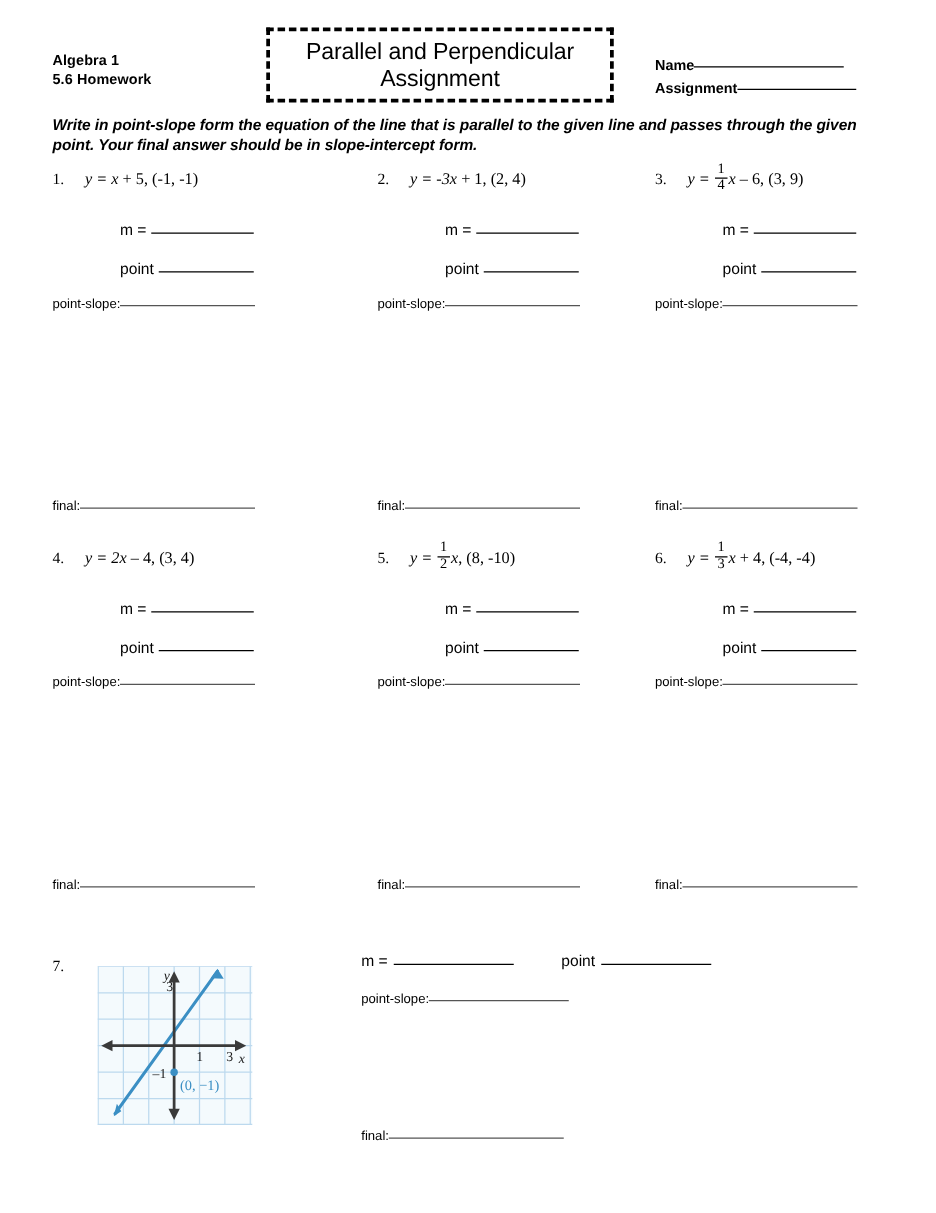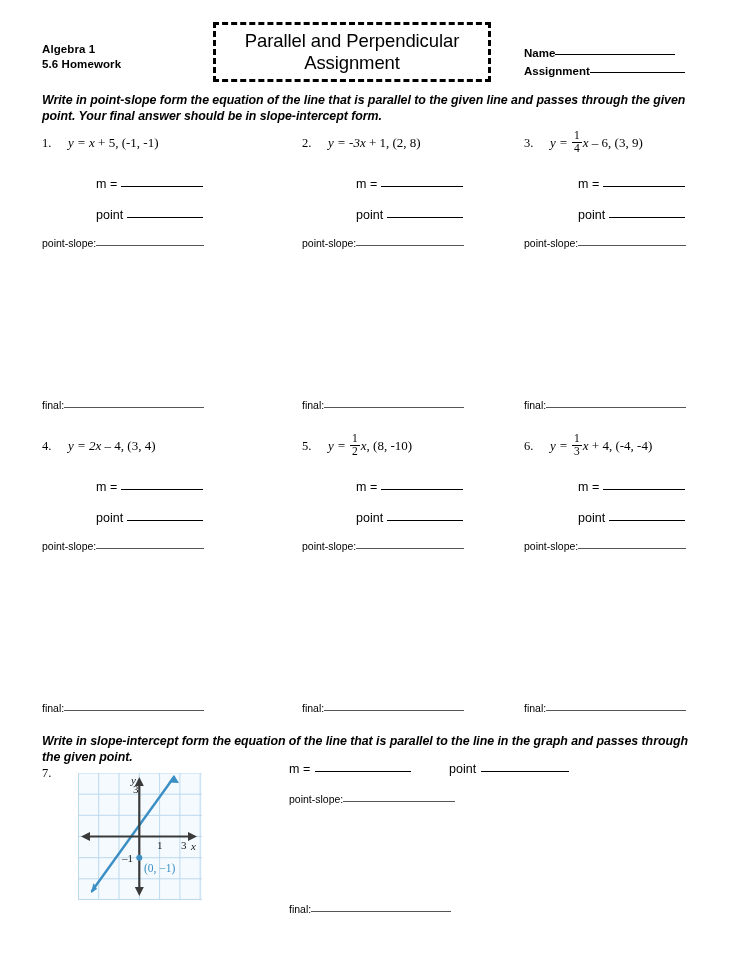--- a/index.html
+++ b/index.html
@@ -286,21 +286,21 @@
     </div>
     <div class="final-line off-fn">
       <span>final:</span><span class="ul"></span>
     </div>
   </div>
 
   <div class="col col-2 row-a">
     <div class="prob-stem">
       <span class="prob-num">2.</span>
       <span class="eq">
-        <span class="it">y =</span>&nbsp;<span class="it">-3x</span>&nbsp;<span>+ 1</span><span>, (2, 8)</span>
+        <span class="it">y =</span>&nbsp;<span class="it">-3x</span>&nbsp;<span>+ 1</span><span>, (2, 4)</span>
       </span>
     </div>
     <div class="blank-line m-line off-m">
       <span>m =</span><span class="ul ul-m"></span>
     </div>
     <div class="blank-line pt-line off-pt">
       <span>point</span><span class="ul ul-pt"></span>
     </div>
     <div class="ps-line off-ps">
       <span>point-slope:</span><span class="ul"></span>
@@ -396,21 +396,20 @@
       <span>point</span><span class="ul ul-pt"></span>
     </div>
     <div class="ps-line off-ps">
       <span>point-slope:</span><span class="ul"></span>
     </div>
     <div class="final-line off-fn">
       <span>final:</span><span class="ul"></span>
     </div>
   </div>
 
-  <div class="instructions" id="instr-2">Write in slope-intercept form the equation of the line that is parallel to the line in the graph and passes through the given point.</div>
 
   <div class="p7-num">7.</div>
 
   <div class="graph-wrap">
     <svg width="124" height="127" viewBox="0 0 124 127">
       <rect x="0" y="0" width="124" height="127" fill="#f4fafd"></rect>
       <g stroke="#bcd9ee" stroke-width="1">
         <line x1="0" y1="0" x2="124" y2="0"></line>
         <line x1="0" y1="21.2" x2="124" y2="21.2"></line>
         <line x1="0" y1="42.3" x2="124" y2="42.3"></line>

